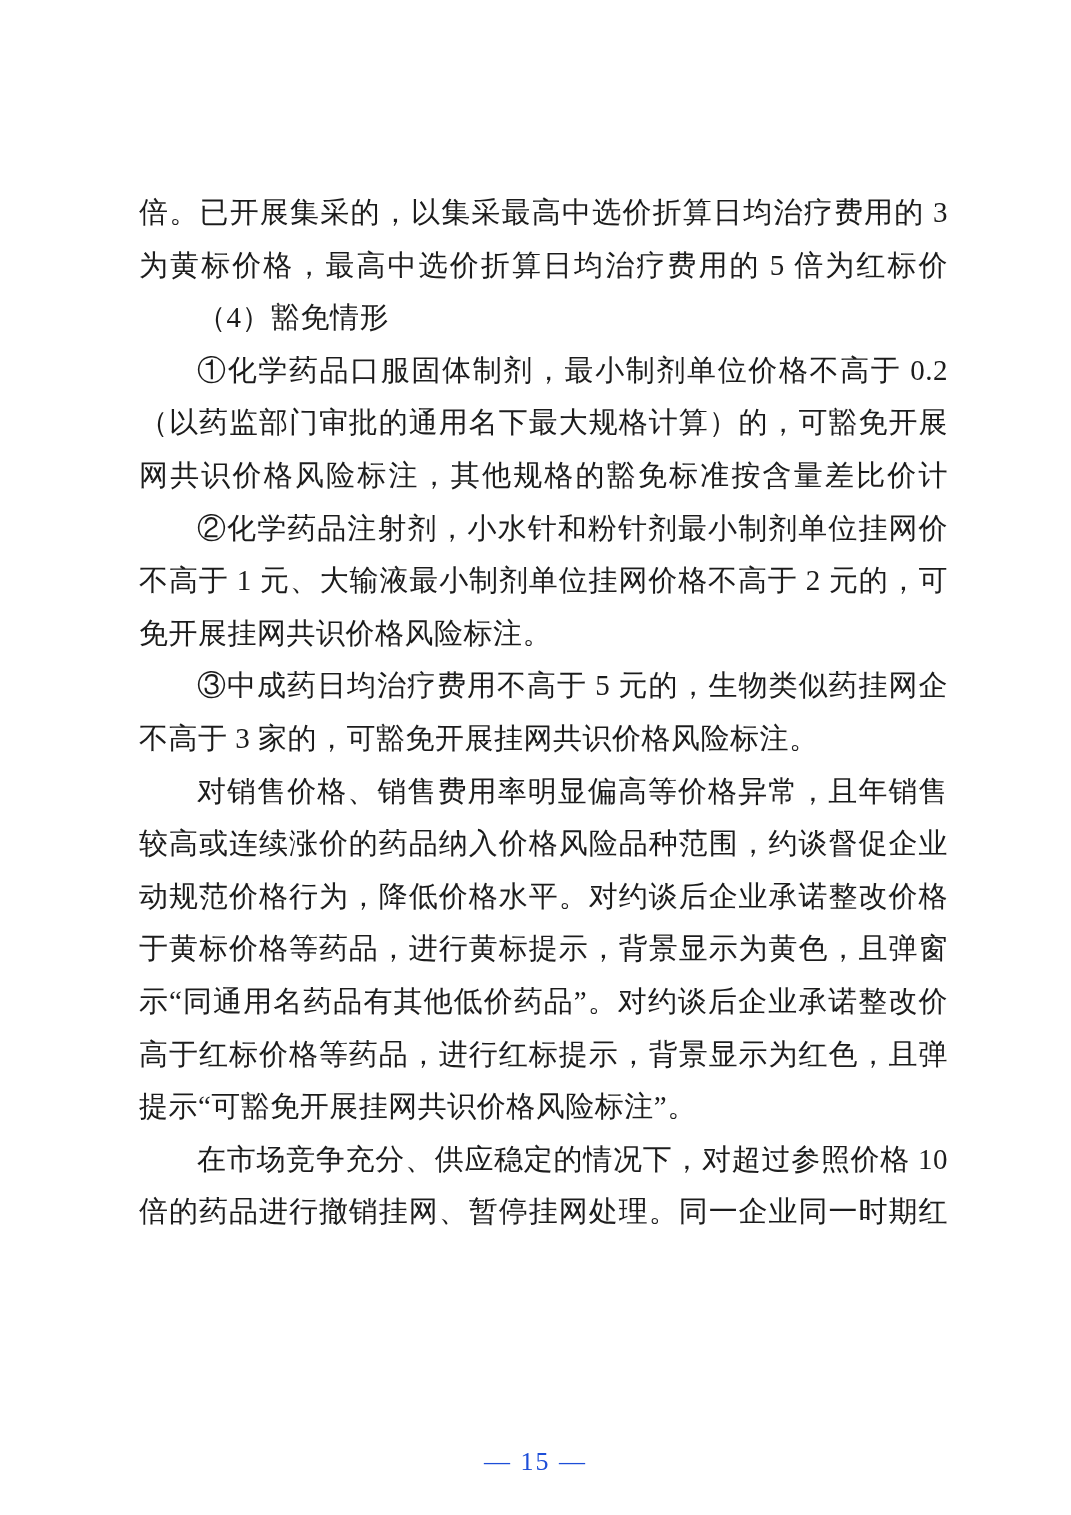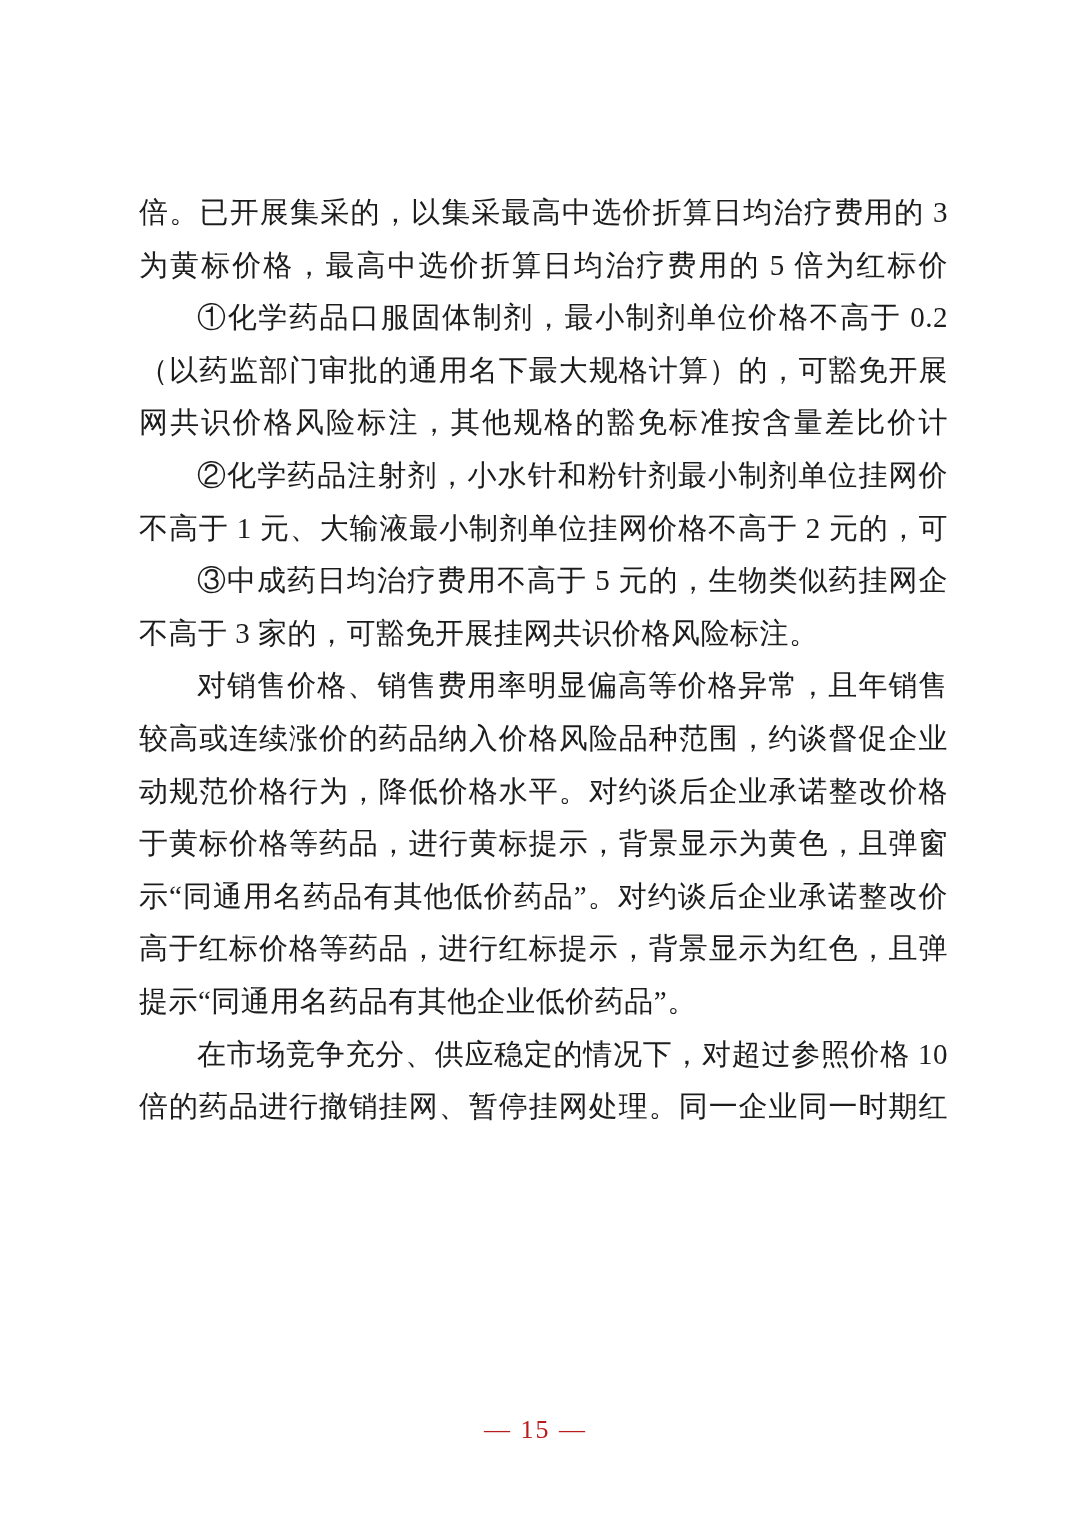--- a/index.html
+++ b/index.html
@@ -38,48 +38,50 @@
     text-align-last: left;
   }
   .line.indent {
     text-indent: 58px;
   }
   .line.bold {
     font-weight: 700;
   }
   .doc-footer {
     position: absolute;
-    top: 1408px;
+    top: 1440px;
     left: 0;
     width: 100%;
     text-align: center;
     font-size: 26px;
     line-height: 44px;
     letter-spacing: 2px;
-    color: #b91c1c;
+    color: #1d4ed8;
   }
 </style>
 </head>
 <body>
 
 <div class="page">
   <div class="doc-body">
     <div class="line full">倍。已开展集采的，以集采最高中选价折算日均治疗费用的 3 倍</div>
     <div class="line full">为黄标价格，最高中选价折算日均治疗费用的 5 倍为红标价格。</div>
+    <div class="line short indent">（4）豁免情形</div>
     <div class="line full indent">①化学药品口服固体制剂，最小制剂单位价格不高于 0.2 元</div>
     <div class="line full">（以药监部门审批的通用名下最大规格计算）的，可豁免开展挂</div>
     <div class="line full">网共识价格风险标注，其他规格的豁免标准按含量差比价计算。</div>
     <div class="line full indent">②化学药品注射剂，小水针和粉针剂最小制剂单位挂网价格</div>
     <div class="line full">不高于 1 元、大输液最小制剂单位挂网价格不高于 2 元的，可豁</div>
+    <div class="line short">免开展挂网共识价格风险标注。</div>
     <div class="line full indent">③中成药日均治疗费用不高于 5 元的，生物类似药挂网企业</div>
     <div class="line short">不高于 3 家的，可豁免开展挂网共识价格风险标注。</div>
     <div class="line full indent">对销售价格、销售费用率明显偏高等价格异常，且年销售额</div>
     <div class="line full">较高或连续涨价的药品纳入价格风险品种范围，约谈督促企业主</div>
     <div class="line full">动规范价格行为，降低价格水平。对约谈后企业承诺整改价格高</div>
     <div class="line full">于黄标价格等药品，进行黄标提示，背景显示为黄色，且弹窗提</div>
     <div class="line full">示“同通用名药品有其他低价药品”。对约谈后企业承诺整改价格</div>
     <div class="line full">高于红标价格等药品，进行红标提示，背景显示为红色，且弹窗</div>
-    <div class="line short">提示“同通用名药品有其他企业低价药品”。</div>
+    <div class="line short">提示“可豁免开展挂网共识价格风险标注”。</div>
     <div class="line full indent">在市场竞争充分、供应稳定的情况下，对超过参照价格 10</div>
     <div class="line full">倍的药品进行撤销挂网、暂停挂网处理。同一企业同一时期红标</div>
   </div>
   <div class="doc-footer">— 15 —</div>
 </div>
 
 </body></html>

